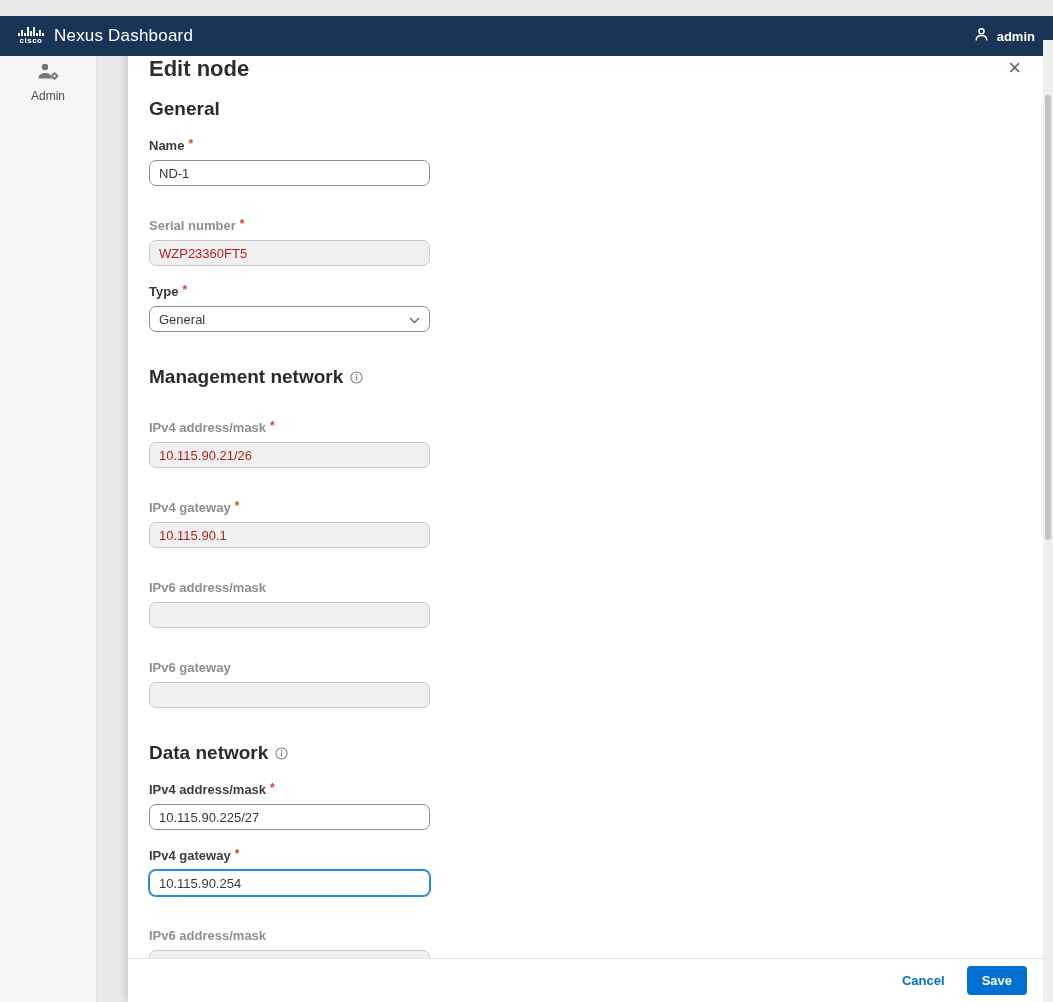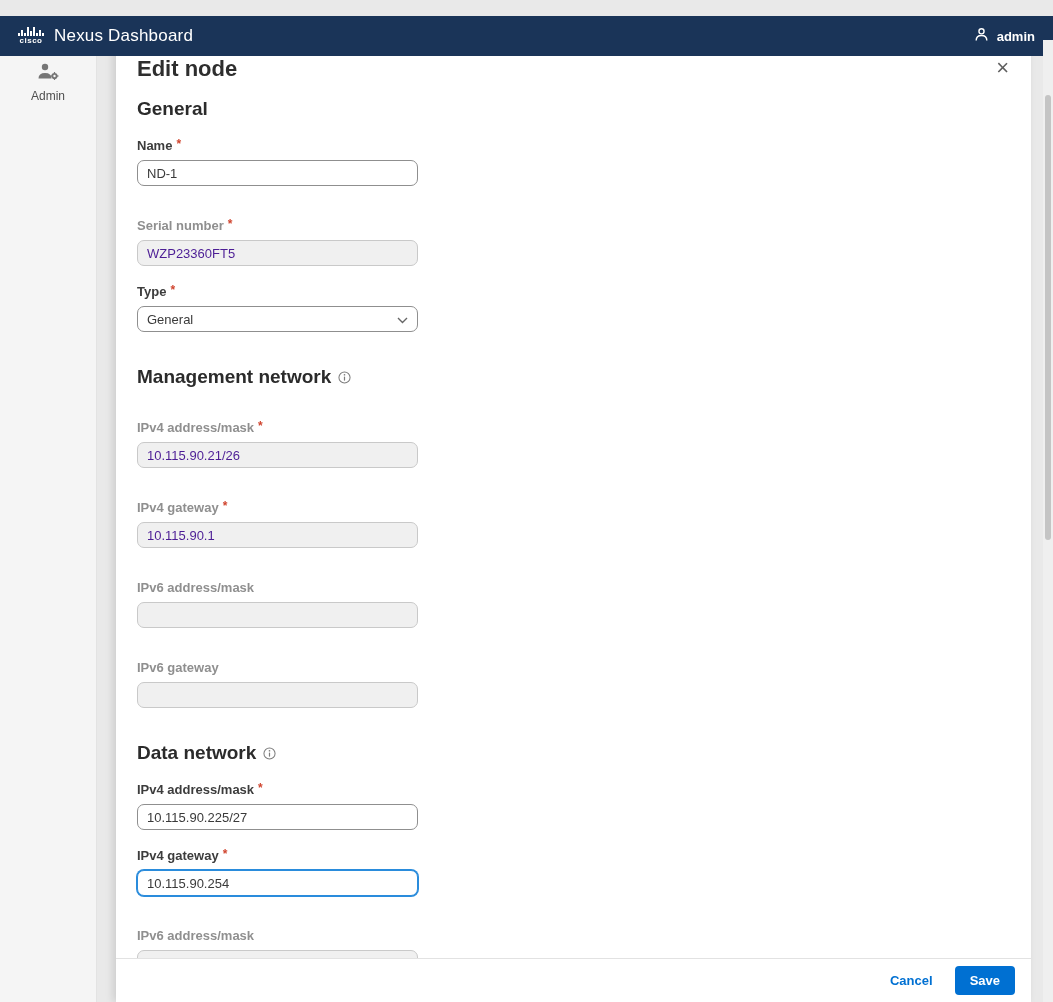--- a/index.html
+++ b/index.html
@@ -24,21 +24,21 @@
   .user-menu { display:flex; align-items:center; gap:7px; color:#fff;
     font-size:13px; font-weight:bold; cursor:pointer; }
 
   
   .sidebar { position:absolute; top:40px; left:0; width:97px; height:962px;
     background:#f5f5f5; border-right:1px solid #e3e3e3; }
   .sidebar-item { margin-top:22px; display:flex; flex-direction:column;
     align-items:center; gap:5px; color:#4f4f4f; font-size:12px; cursor:pointer; }
 
   
-  .dialog { position:absolute; top:40px; left:116px; width:915px; height:962px;
+  .dialog { position:absolute; top:40px; left:128px; width:915px; height:962px;
     background:#fff; box-shadow:-3px 0 8px rgba(0,0,0,.12);
     display:flex; flex-direction:column; }
   .dialog-header { display:flex; align-items:flex-start;
     justify-content:space-between; padding:16px 16px 10px 21px; }
   .dialog-title { font-size:22px; font-weight:bold; color:#2e2e2e; }
   .close-btn { background:none; border:none; font-size:22px; line-height:20px;
     color:#5f5f5f; cursor:pointer; padding:2px 6px; }
 
   .dialog-body { flex:1; overflow:hidden; padding:0 24px 0 21px; }
 
@@ -47,21 +47,21 @@
   .section { margin-top:34px; }
 
   .field { margin-bottom:18px; width:281px; }
   .field label { display:flex; align-items:center; gap:4px; font-size:13px;
     font-weight:600; color:#3c3c3c; margin-bottom:7px; }
   .req { color:#d0452f; font-size:12px; position:relative; top:-2px; }
   .txt, .select { width:281px; height:26px; border:1px solid #8f8f8f;
     border-radius:7px; background:#fff; font-size:13px; color:#3a3a3a;
     padding:0 9px; font-family:"Liberation Sans", sans-serif; }
   .field.dis label { color:#8f8f8f;margin-top:32px; }
-  .field.dis .txt { background:#f0f0f0; border-color:#c9c9c9; color:#4c1d95; }
+  .field.dis .txt { background:#f0f0f0; border-color:#c9c9c9; color:#b91c1c; }
   .field.focused .txt { border-color:#2a8cdc; box-shadow:0 0 0 1px #2a8cdc; }
   .select { display:flex; align-items:center; justify-content:space-between;
     cursor:pointer; }
 
   .info-icon { display:inline-flex; line-height:0; }
 
   
   .dialog-footer { height:44px; border-top:1px solid #e2e2e2; display:flex;
     align-items:center; justify-content:flex-end; gap:22px; padding:8px 16px;
     background:#fff; }

